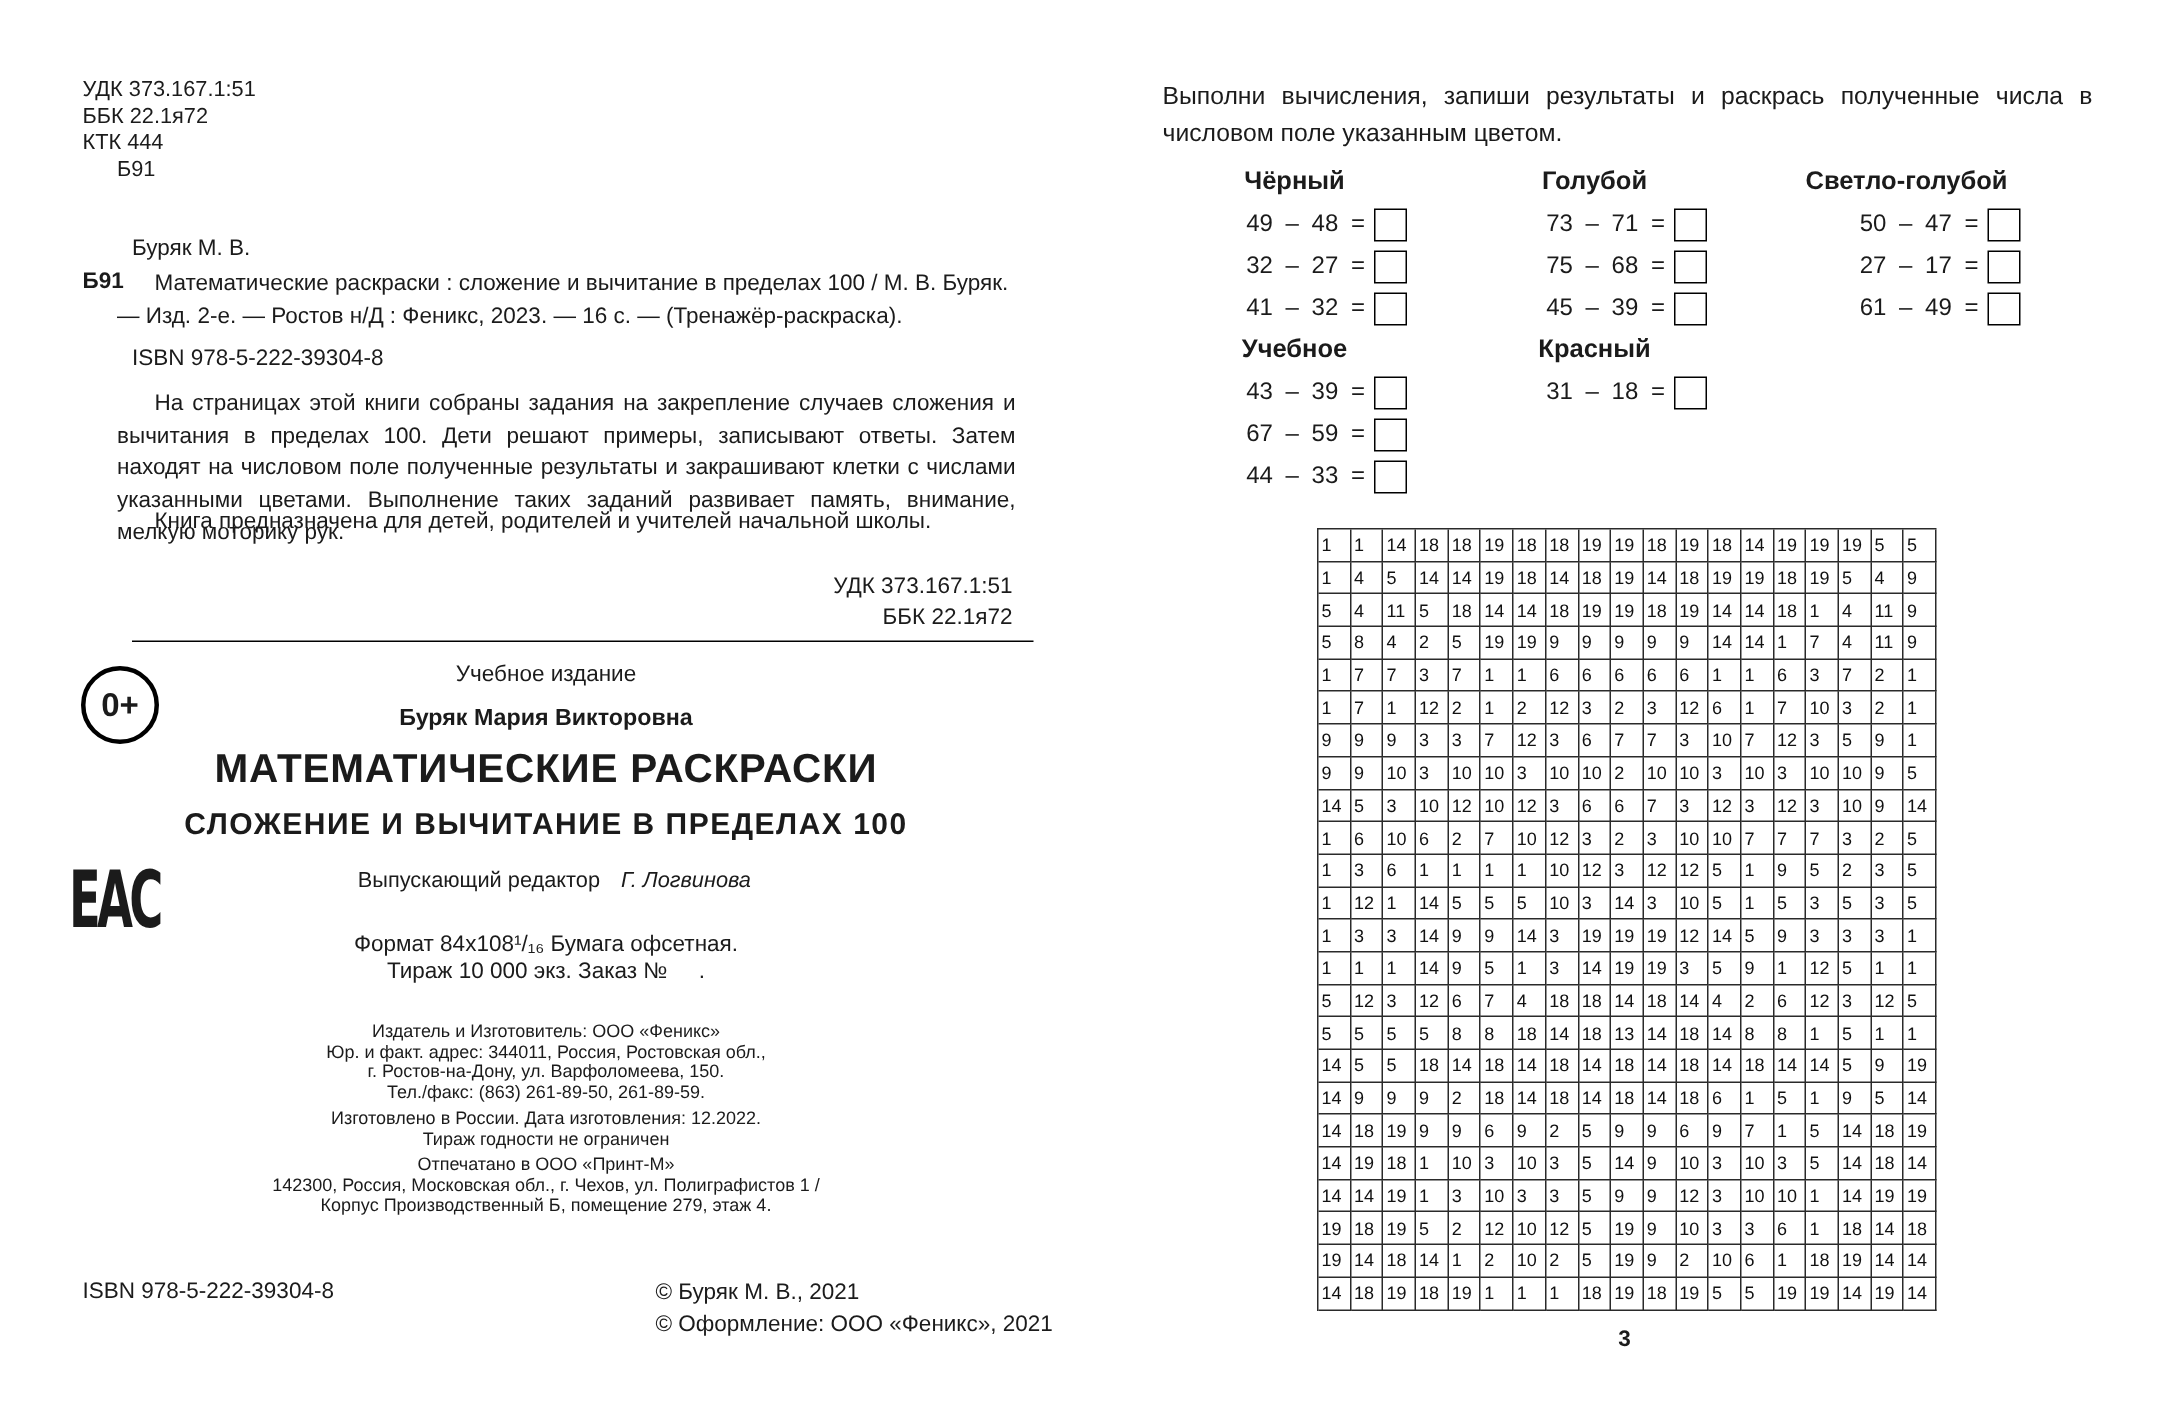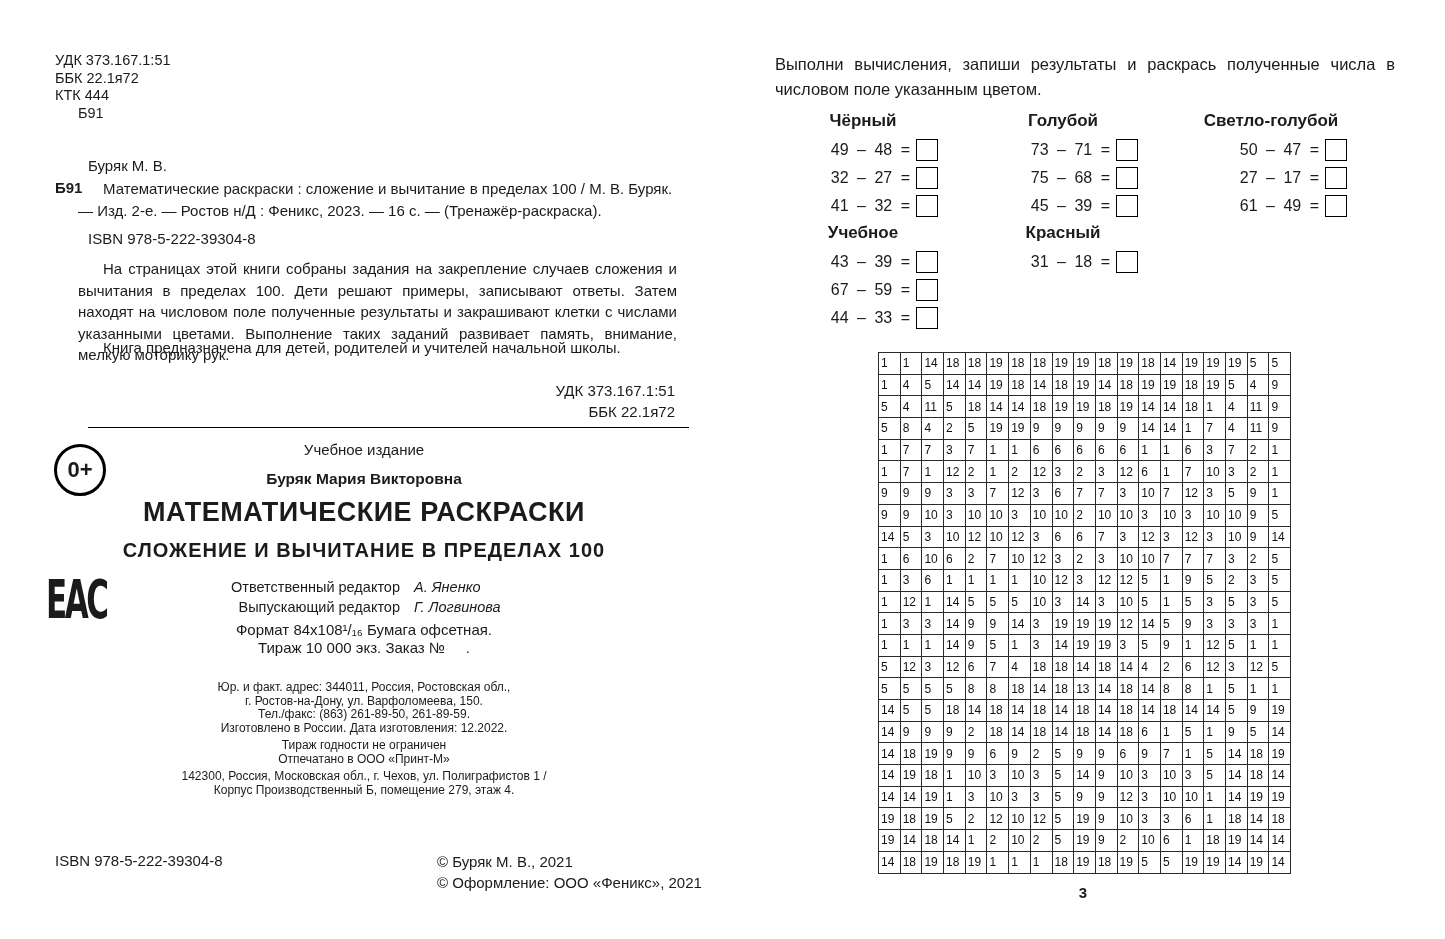--- a/index.html
+++ b/index.html
@@ -84,32 +84,29 @@
     <div>ББК 22.1я72</div>
   </div>
   <div class="abs rule"></div>
   <div class="abs age-badge">0+</div>
   <div class="abs cblock edition">Учебное издание</div>
   <div class="abs cblock author-full">Буряк Мария Викторовна</div>
   <div class="abs cblock book-title">МАТЕМАТИЧЕСКИЕ РАСКРАСКИ</div>
   <div class="abs cblock book-subtitle">СЛОЖЕНИЕ И ВЫЧИТАНИЕ В ПРЕДЕЛАХ 100</div>
   <div class="abs cblock editors">
     <div class="ed-row">
-      <span class="ed-role">Ответственный редактор</span>
-      <span class="ed-name">А. Яненко</span>
-    </div>
-    <div class="ed-row">
       <span class="ed-role">Выпускающий редактор</span>
       <span class="ed-name">Г. Логвинова</span>
     </div>
   </div>
   <div class="abs eac">ЕАС</div>
   <div class="abs cblock format1">Формат 84х108¹/₁₆ Бумага офсетная.</div>
   <div class="abs cblock format2">Тираж 10 000 экз. Заказ №&nbsp;&nbsp;&nbsp;&nbsp;&nbsp;.</div>
   <div class="abs cblock publisher">
+      <div>Издатель и Изготовитель: ООО «Феникс»</div>
       <div>Юр. и факт. адрес: 344011, Россия, Ростовская обл.,</div>
       <div>г. Ростов-на-Дону, ул. Варфоломеева, 150.</div>
       <div>Тел./факс: (863) 261-89-50, 261-89-59.</div>
       <div>Изготовлено в России. Дата изготовления: 12.2022.</div>
       <div>Тираж годности не ограничен</div>
       <div>Отпечатано в  ООО «Принт-М»</div>
       <div>142300, Россия, Московская обл., г. Чехов,  ул. Полиграфистов 1  /</div>
       <div>Корпус Производственный Б, помещение 279, этаж 4.</div>
     </div>
   <div class="abs isbn-bottom">ISBN 978-5-222-39304-8</div>

